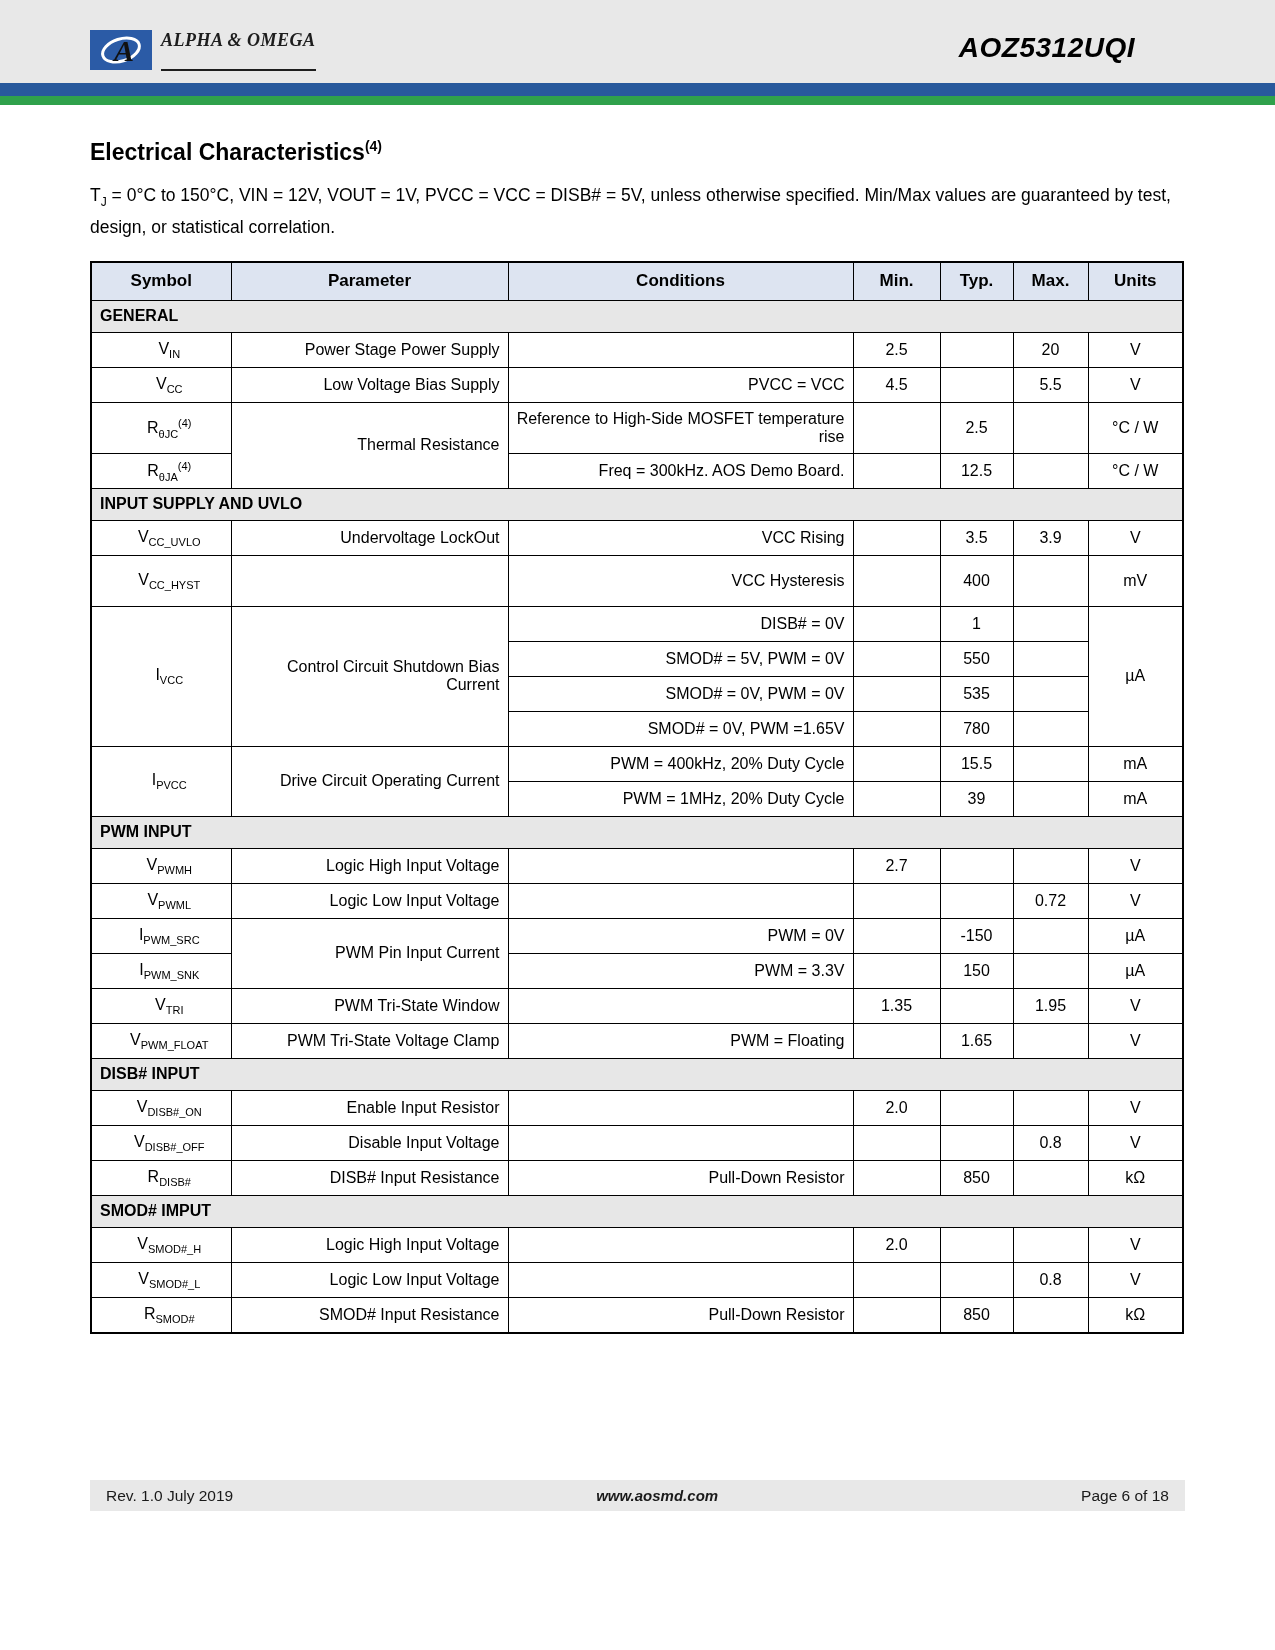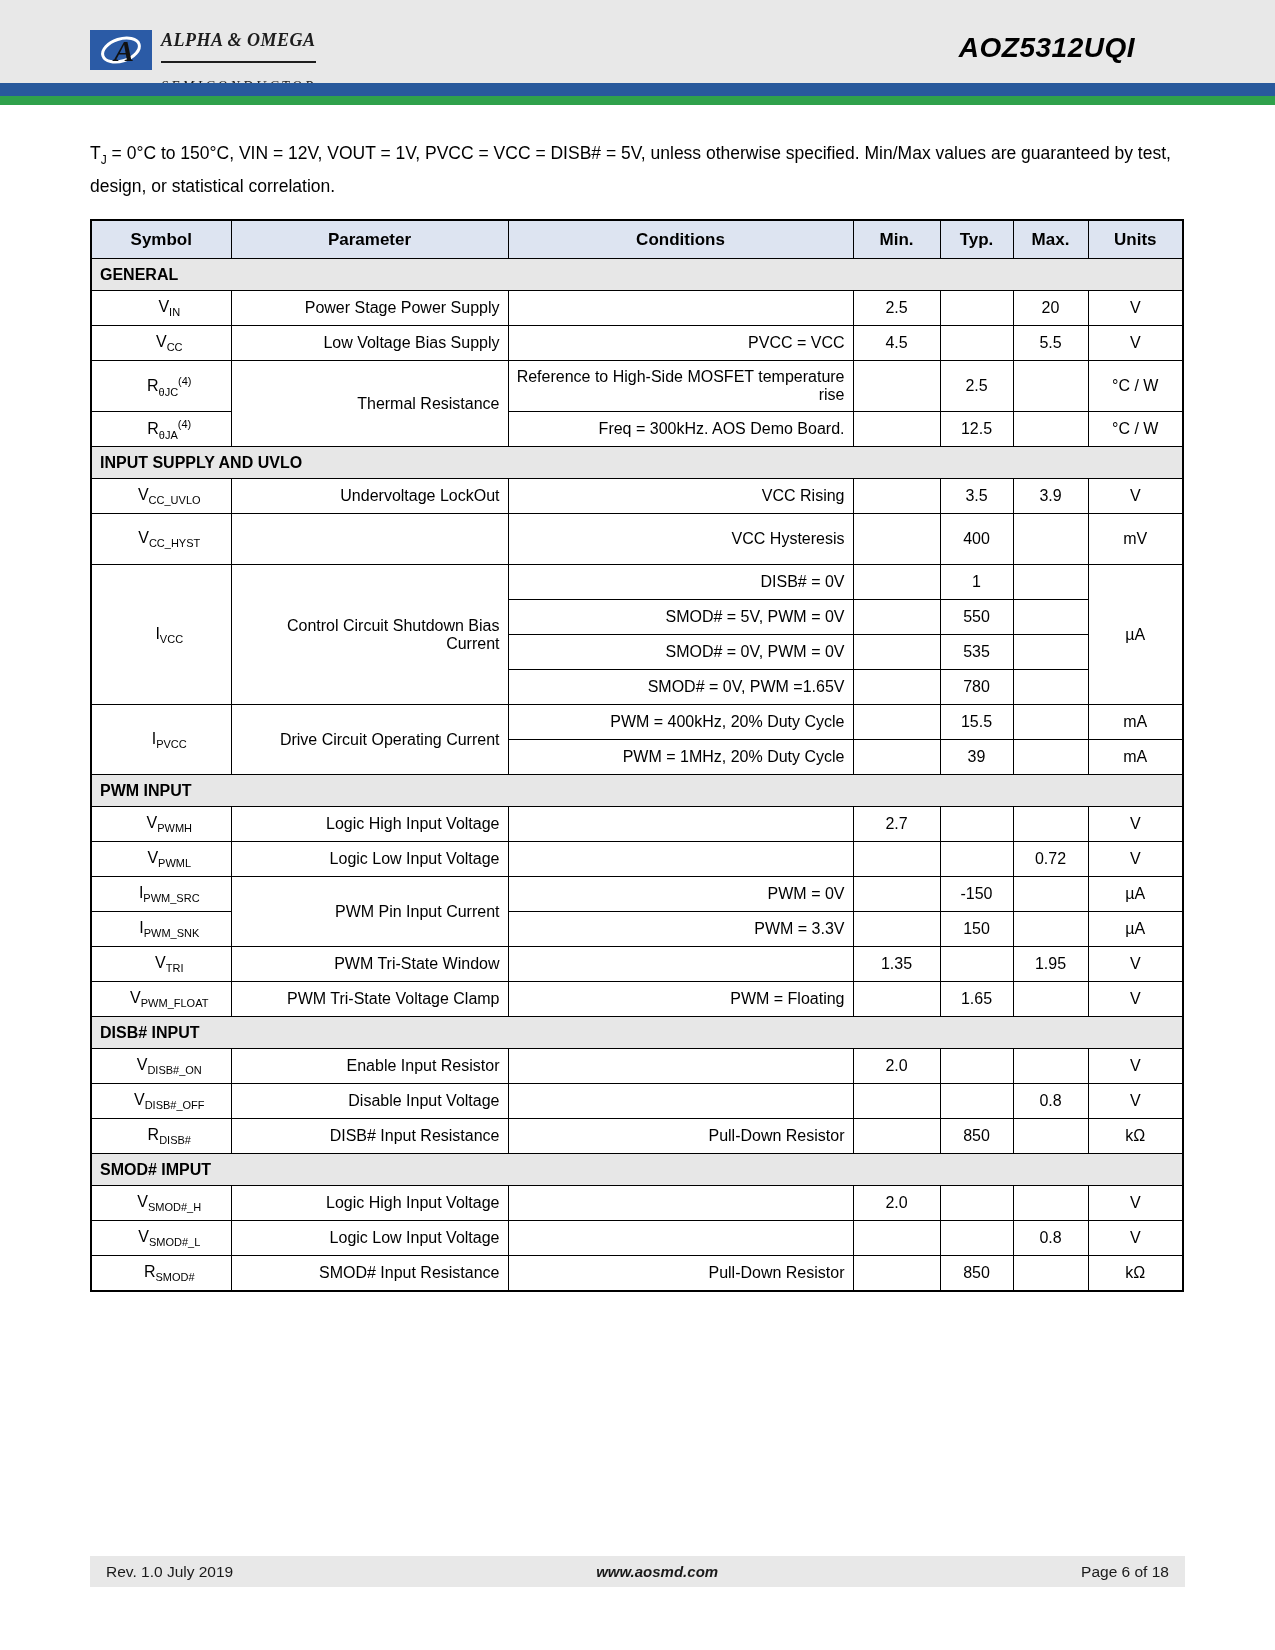--- a/index.html
+++ b/index.html
@@ -8,21 +8,21 @@
     font-family:"Liberation Sans", sans-serif; color:#000; overflow:hidden;
   }
 
   
   .header-band { position:absolute; top:0; left:0; width:1275px; height:83px; background:#e8e8e8; }
   .header-inner { position:relative; width:100%; height:100%; }
   .logo { position:absolute; left:90px; top:30px; display:flex; align-items:flex-start; gap:9px; }
   .logo-mark { width:62px; height:40px; }
   .logo-text { font-family:"Liberation Serif", serif; color:#1d1d1d; }
   .brand1 { font-weight:bold; font-style:italic; font-size:18px; letter-spacing:0.5px;
-            border-bottom:2px solid #1d1d1d; padding-bottom:10px; }
+            border-bottom:2px solid #1d1d1d; padding-bottom:18px; }
   .brand2 { font-style:italic; font-size:14px; letter-spacing:3px; margin-top:16px; }
   .part-number { position:absolute; right:140px; top:32px; font-weight:bold; font-style:italic;
                  font-size:28px; letter-spacing:0.5px; }
   .bar-blue  { position:absolute; top:83px; left:0; width:1275px; height:13px; background:#28599c; }
   .bar-green { position:absolute; top:96px; left:0; width:1275px; height:9px;  background:#2fa14b; }
 
   
   main { position:absolute; top:138px; left:90px; width:1095px; }
   h1 { font-size:23px; margin:0 0 14px 0; }
   h1 sup { font-size:14px; }
@@ -37,21 +37,21 @@
   td { height:30px; }
   tr.section-row td { background:#e7e7e7; font-weight:bold; height:27px; text-align:left;margin-top:40px; }
   td.cell-symbol { text-align:center;padding-left:24px; }
   td.cell-symbol sub { font-size:11px; }
   td.cell-symbol sup { font-size:11px; }
   td.cell-param, td.cell-cond { text-align:right; }
   td.cell-num { text-align:center; }
   tr.tall td { height:46px; }
 
   
-  .footer-bar { position:absolute; left:90px; top:1556px; width:1095px; height:31px;
+  .footer-bar { position:absolute; left:90px; top:1480px; width:1095px; height:31px;
                 background:#e8e8e8; display:flex; justify-content:space-between;
                 align-items:center; padding:0 16px; box-sizing:border-box; font-size:15.5px; color:#1a1a1a; }
   .footer-site { font-weight:bold; font-style:italic; font-size:15px; }
 </style>
 </head>
 <body>
 
 <div class="page">
 
   <div class="header-band">
@@ -69,20 +69,21 @@
           <div class="brand2">SEMICONDUCTOR</div>
         </div>
       </div>
       <div class="part-number">AOZ5312UQI</div>
     </div>
   </div>
   <div class="bar-blue"></div>
   <div class="bar-green"></div>
 
   <main>
+    <h1><span>Electrical Characteristics</span><sup>(4)</sup></h1>
 
     <p class="intro"><span>T</span><sub>J</sub><span> = 0°C to 150°C, VIN = 12V, VOUT = 1V, PVCC = VCC = DISB# = 5V, unless otherwise specified. Min/Max values are guaranteed by test, design, or statistical correlation.</span></p>
 
     <table>
       <colgroup>
         <col style="width:140px">
           <col style="width:277px">
           <col style="width:345px">
         <col style="width:87px">
           <col style="width:73px">

